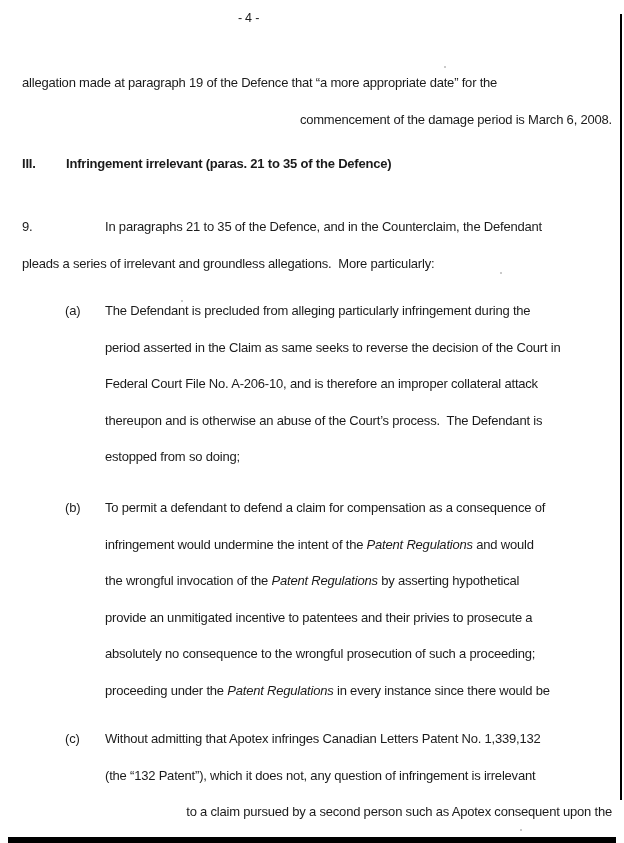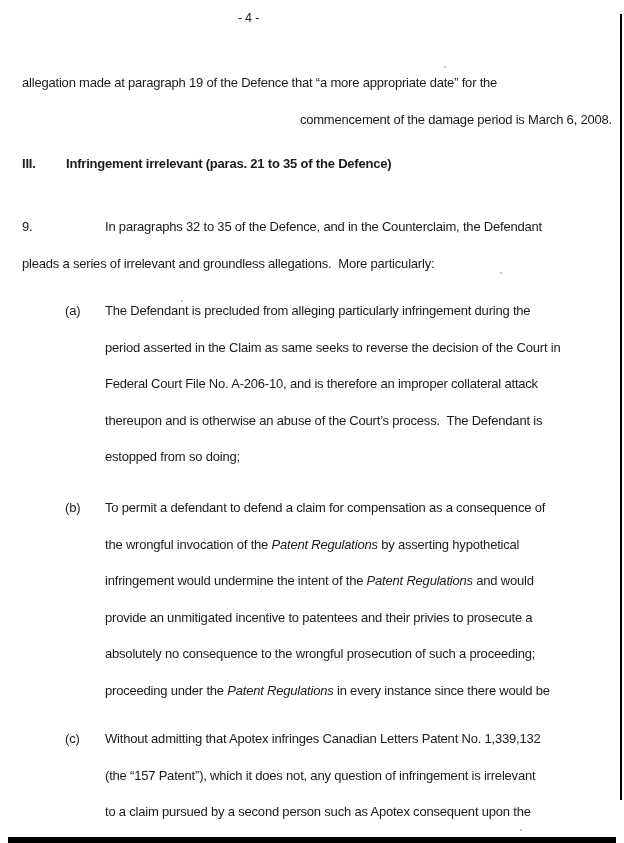--- a/index.html
+++ b/index.html
@@ -38,42 +38,42 @@
 
   <div id="doc-body">
       <div class="block paragraph" style="top: 65px;">
         <div class="line" style="padding-left: 0px;"><span>allegation made at paragraph 19 of the Defence that “a more appropriate date” for the</span></div>
         <div class="line" style="padding-left: 0px; text-align: right;"><span>commencement of the damage period is March 6, 2008.</span></div>
       </div>
       <div class="block heading" style="top: 146px;">
         <div class="line" style="padding-left: 0px;"><span class="label" style="width: 44px;">III.</span><span>Infringement irrelevant (paras. 21 to 35 of the Defence)</span></div>
       </div>
       <div class="block paragraph" style="top: 209px;">
-        <div class="line" style="padding-left: 0px;"><span class="label" style="width: 83px;">9.</span><span>In paragraphs 32 to 35 of the Defence, and in the Counterclaim, the Defendant</span></div>
+        <div class="line" style="padding-left: 0px;"><span class="label" style="width: 83px;">9.</span><span>In paragraphs 21 to 35 of the Defence, and in the Counterclaim, the Defendant</span></div>
         <div class="line" style="padding-left: 0px;"><span>pleads a series of irrelevant and groundless allegations.  More particularly:</span></div>
       </div>
       <div class="block list-item" style="top: 293px;">
         <div class="line" style="padding-left: 43px;"><span class="label" style="width: 40px;">(a)</span><span>The Defendant is precluded from alleging particularly infringement during the</span></div>
         <div class="line" style="padding-left: 83px;"><span>period asserted in the Claim as same seeks to reverse the decision of the Court in</span></div>
         <div class="line" style="padding-left: 83px;"><span>Federal Court File No. A-206-10, and is therefore an improper collateral attack</span></div>
         <div class="line" style="padding-left: 83px;"><span>thereupon and is otherwise an abuse of the Court’s process.  The Defendant is</span></div>
         <div class="line" style="padding-left: 83px;"><span>estopped from so doing;</span></div>
       </div>
       <div class="block list-item" style="top: 490px;">
         <div class="line" style="padding-left: 43px;"><span class="label" style="width: 40px;">(b)</span><span>To permit a defendant to defend a claim for compensation as a consequence of</span></div>
+        <div class="line" style="padding-left: 83px;"><span>infringement would undermine the intent of the </span><span class="it">Patent Regulations</span><span> and would</span></div>
         <div class="line" style="padding-left: 83px;"><span>the wrongful invocation of the </span><span class="it">Patent Regulations</span><span> by asserting hypothetical</span></div>
-        <div class="line" style="padding-left: 83px;"><span>infringement would undermine the intent of the </span><span class="it">Patent Regulations</span><span> and would</span></div>
         <div class="line" style="padding-left: 83px;"><span>provide an unmitigated incentive to patentees and their privies to prosecute a</span></div>
         <div class="line" style="padding-left: 83px;"><span>absolutely no consequence to the wrongful prosecution of such a proceeding;</span></div>
         <div class="line" style="padding-left: 83px;"><span>proceeding under the </span><span class="it">Patent Regulations</span><span> in every instance since there would be</span></div>
       </div>
       <div class="block list-item" style="top: 721px;">
         <div class="line" style="padding-left: 43px;"><span class="label" style="width: 40px;">(c)</span><span>Without admitting that Apotex infringes Canadian Letters Patent No. 1,339,132</span></div>
-        <div class="line" style="padding-left: 83px;"><span>(the “157 Patent”), which it does not, any question of infringement is irrelevant</span></div>
-        <div class="line" style="padding-left: 83px;"><span>to a claim pursued by a second person such as Apotex consequent upon the</span></div>
+        <div class="line" style="padding-left: 83px;"><span>(the “132 Patent”), which it does not, any question of infringement is irrelevant</span></div>
+        <div class="line" style="padding-left: 83px; text-align: right;"><span>to a claim pursued by a second person such as Apotex consequent upon the</span></div>
       </div>
     </div>
 
   <div class="scan-edge-right"></div>
   <div class="scan-edge-bottom"></div>
   <div class="speck" style="left:444px;top:66px;"></div>
   <div class="speck" style="left:181px;top:300px;"></div>
   <div class="speck" style="left:500px;top:272px;"></div>
   <div class="speck" style="left:492px;top:689px;"></div>
   <div class="speck" style="left:520px;top:829px;"></div>

